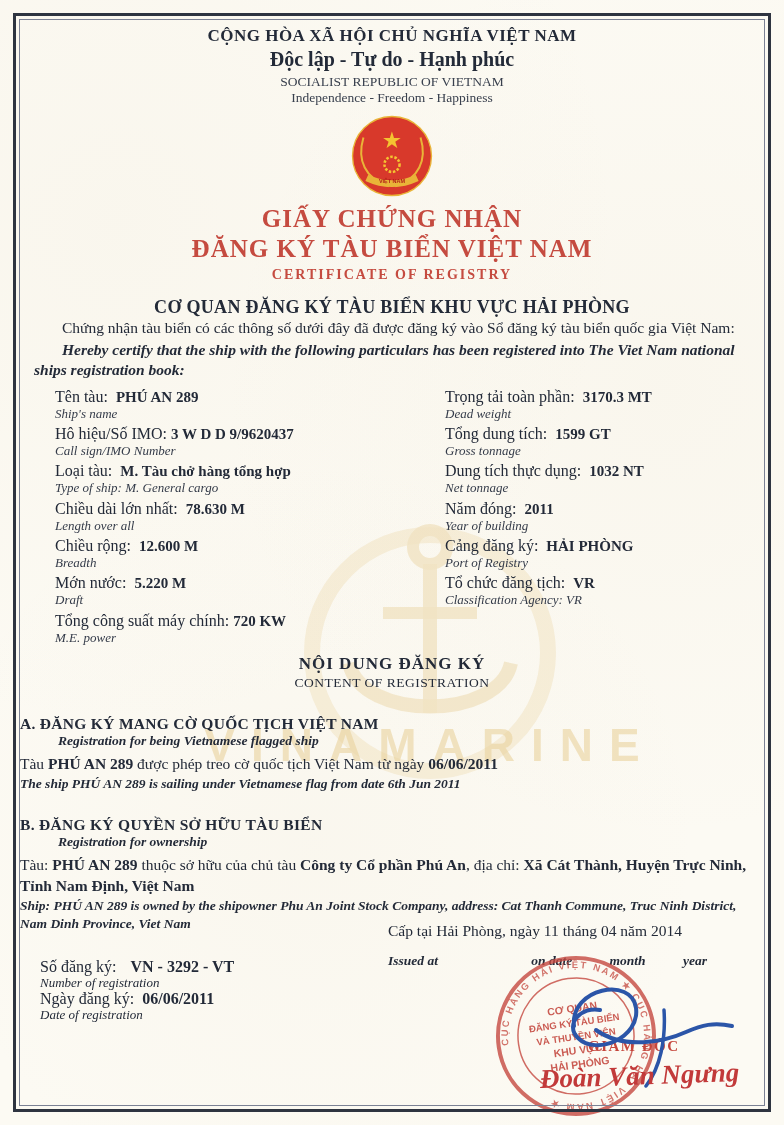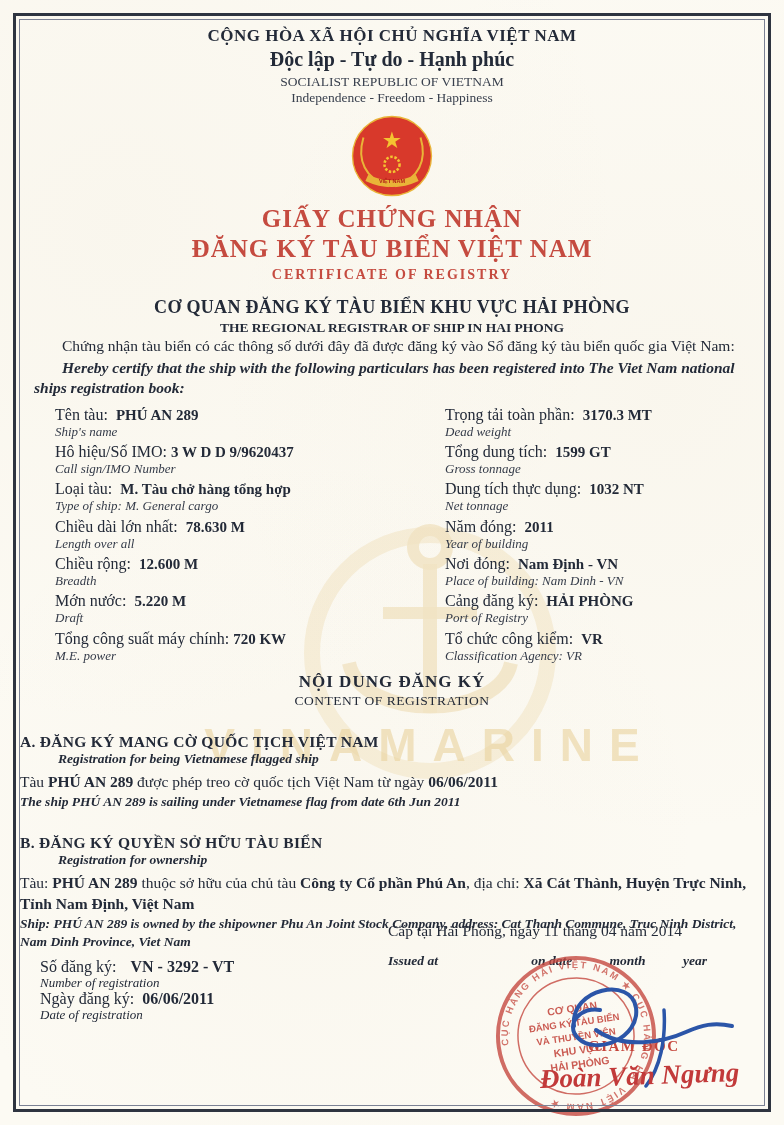--- a/index.html
+++ b/index.html
@@ -110,21 +110,20 @@
       <circle cx="50" cy="60" r="9" fill="none" stroke="#f4c431" stroke-width="3" stroke-dasharray="3 2"></circle>
       <path d="M20,76 Q50,90 80,76" fill="none" stroke="#e9b438" stroke-width="8"></path>
       <text x="50" y="82" font-size="6.5" font-weight="bold" fill="#b3221a" text-anchor="middle" font-family="Liberation Sans, sans-serif">VIỆT NAM</text>
     </svg>
 
     <div class="c title-red">GIẤY CHỨNG NHẬN</div>
     <div class="c title-red" style="margin-top:0;">ĐĂNG KÝ TÀU BIỂN VIỆT NAM</div>
     <div class="c subtitle-red">CERTIFICATE OF REGISTRY</div>
 
     <div class="c registrar-vi">CƠ QUAN ĐĂNG KÝ TÀU BIỂN KHU VỰC HẢI PHÒNG</div>
-    <div class="c registrar-en">THE REGIONAL REGISTRAR OF SHIP IN HAI PHONG</div>
 
     <div class="certify">
       <div class="certify-vi">Chứng nhận tàu biển có các thông số dưới đây đã được đăng ký vào Sổ đăng ký tàu biển quốc gia Việt Nam:</div>
       <div class="certify-en">Hereby certify that the ship with the following particulars has been registered into The Viet Nam national ships registration book:</div>
     </div>
 
     <div class="cols">
       <div class="col-left">
         <div class="prow">
           <div class="pline"><span class="plabel">Tên tàu:</span>&nbsp;&nbsp;<span class="pvalue">PHÚ AN 289</span></div>
@@ -166,29 +165,25 @@
         </div>
         <div class="prow">
           <div class="pline"><span class="plabel">Dung tích thực dụng:</span>&nbsp;&nbsp;<span class="pvalue">1032 NT</span></div>
           <div class="psub">Net tonnage</div>
         </div>
         <div class="prow">
           <div class="pline"><span class="plabel">Năm đóng:</span>&nbsp;&nbsp;<span class="pvalue">2011</span></div>
           <div class="psub">Year of building</div>
         </div>
         <div class="prow">
-          <div class="pline"><span class="plabel">Nơi đóng:</span>&nbsp;&nbsp;<span class="pvalue">Nam Định - VN</span></div>
-          <div class="psub">Place of building: Nam Dinh - VN</div>
-        </div>
-        <div class="prow">
           <div class="pline"><span class="plabel">Cảng đăng ký:</span>&nbsp;&nbsp;<span class="pvalue">HẢI PHÒNG</span></div>
           <div class="psub">Port of Registry</div>
         </div>
         <div class="prow">
-          <div class="pline"><span class="plabel">Tổ chức công kiểm:</span>&nbsp;&nbsp;<span class="pvalue">VR</span></div>
+          <div class="pline"><span class="plabel">Tổ chức đăng tịch:</span>&nbsp;&nbsp;<span class="pvalue">VR</span></div>
           <div class="psub">Classification Agency: VR</div>
         </div>
       </div>
     </div>
 
     <div class="c content-title">NỘI DUNG ĐĂNG KÝ</div>
     <div class="c content-title-en">CONTENT OF REGISTRATION</div>
 
     <div class="sec">
       <div class="sec-head">A. ĐĂNG KÝ MANG CỜ QUỐC TỊCH VIỆT NAM</div>

